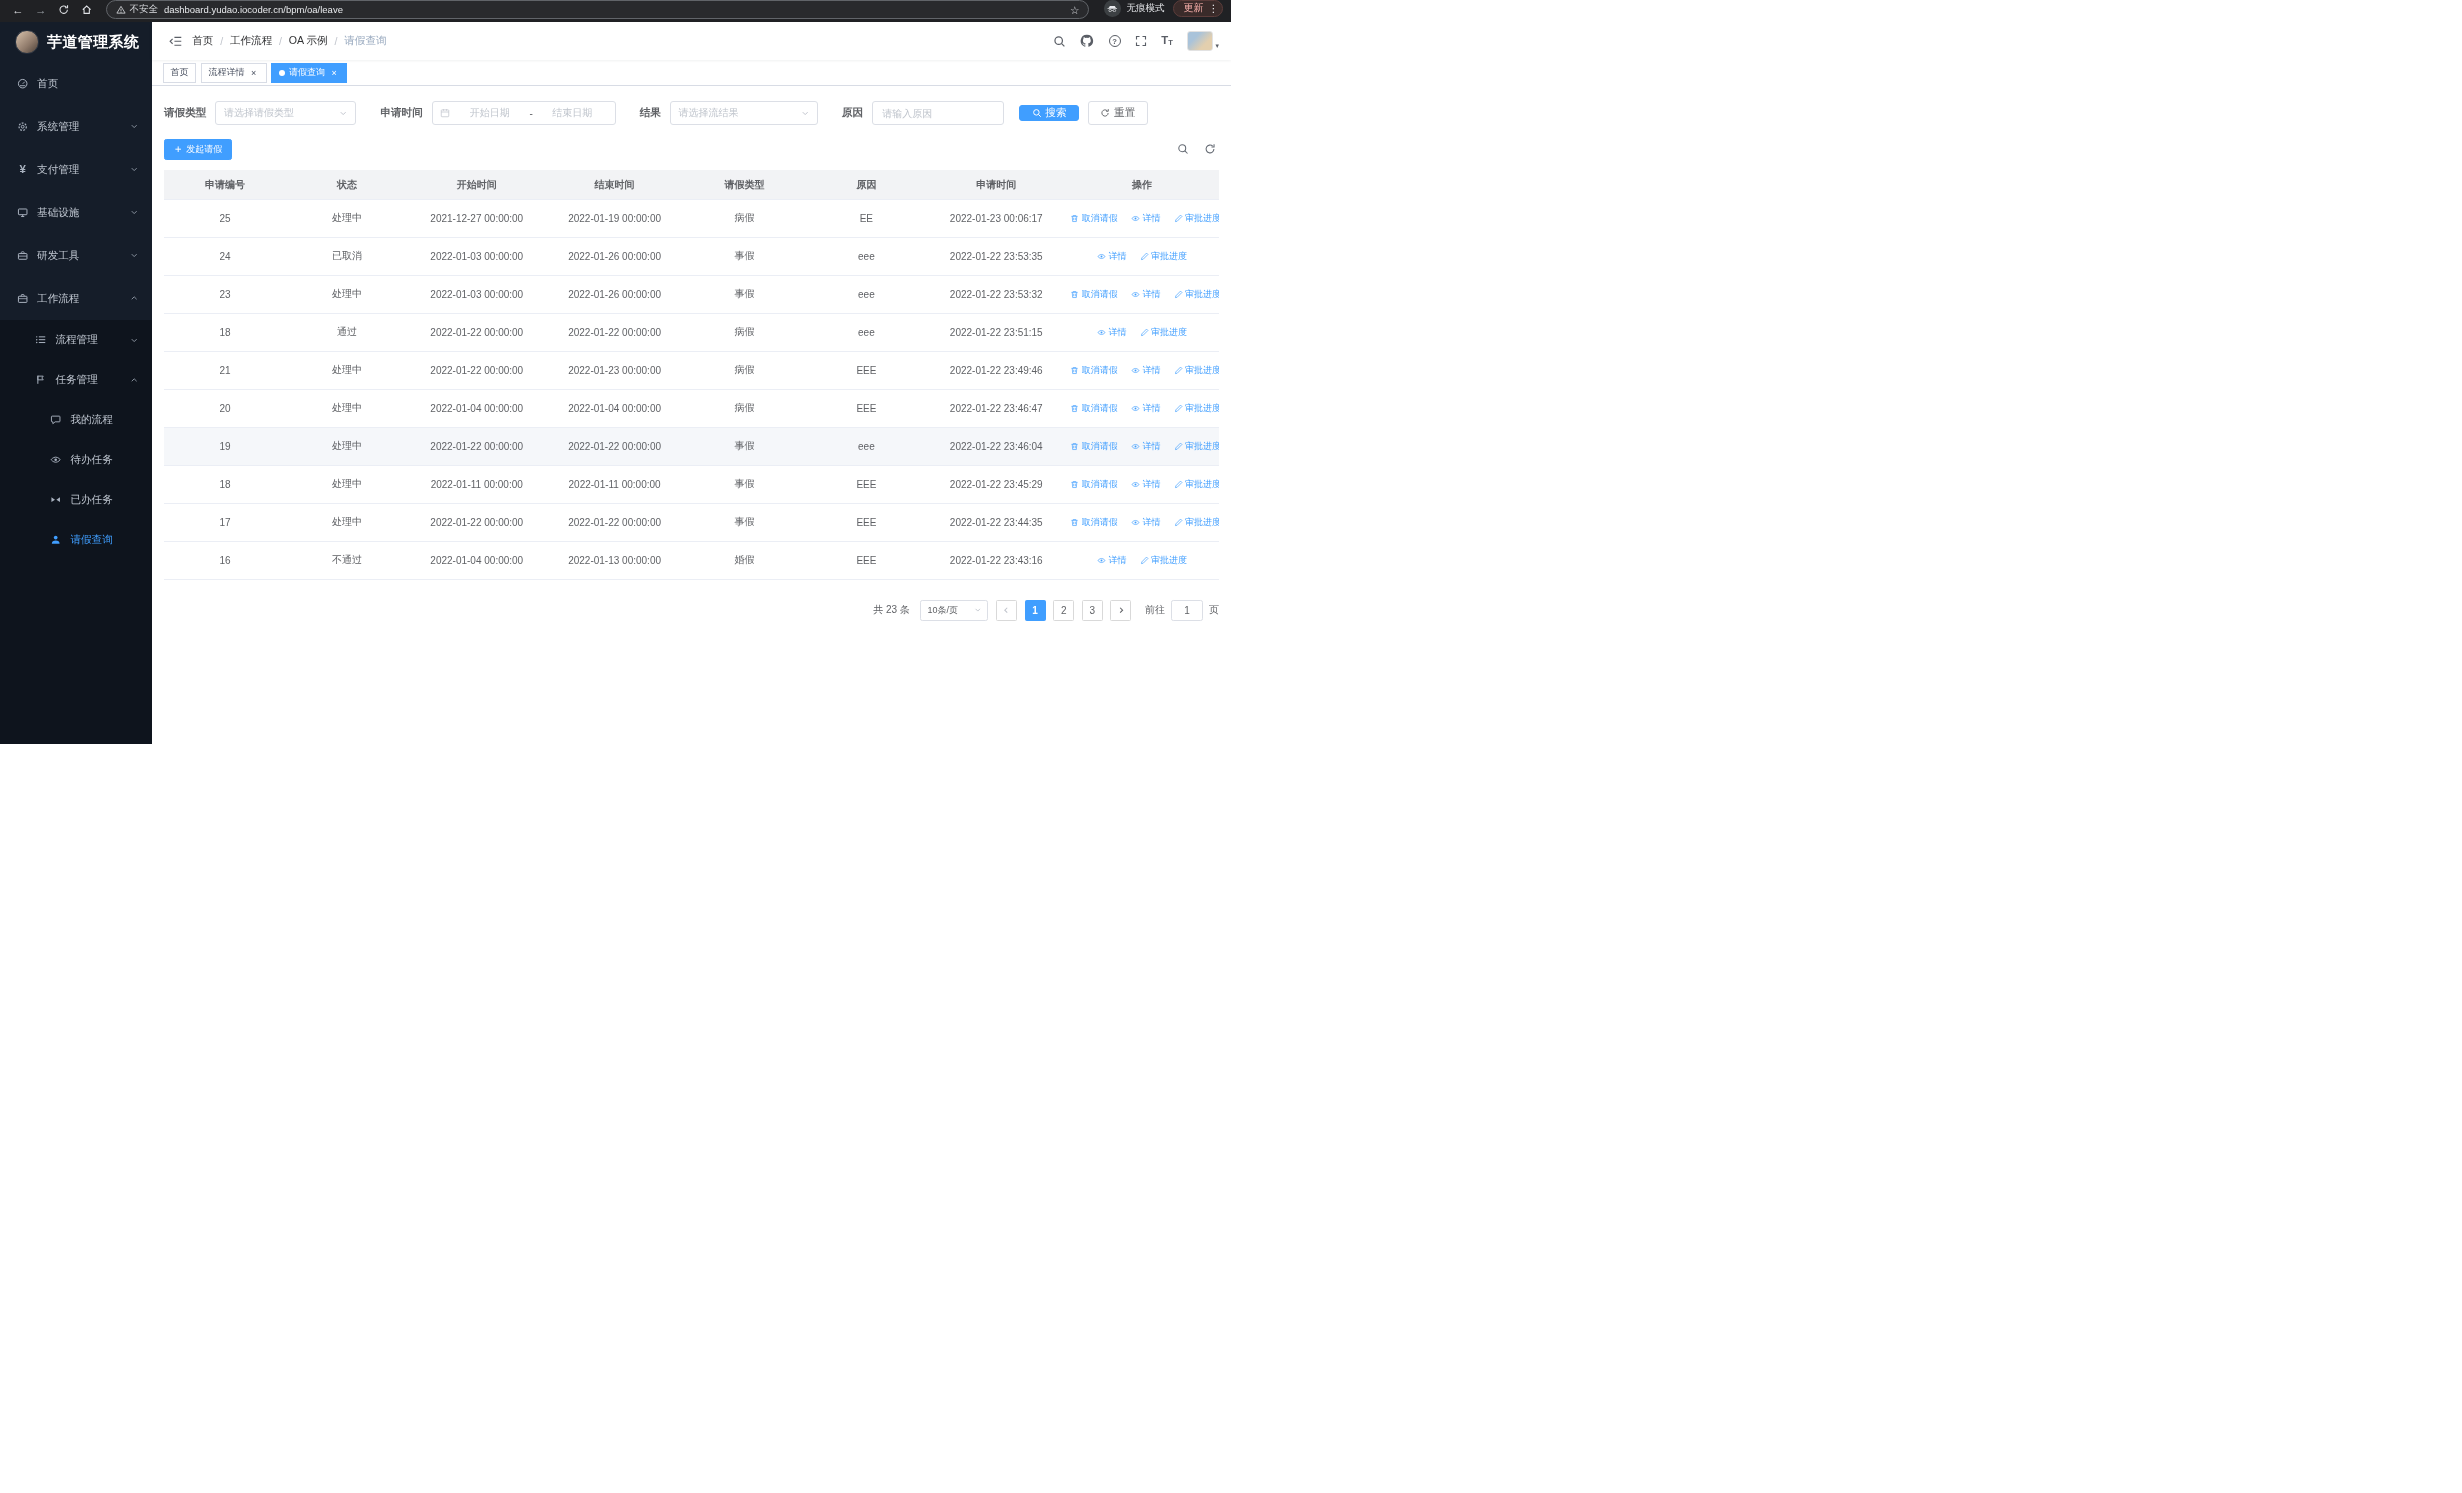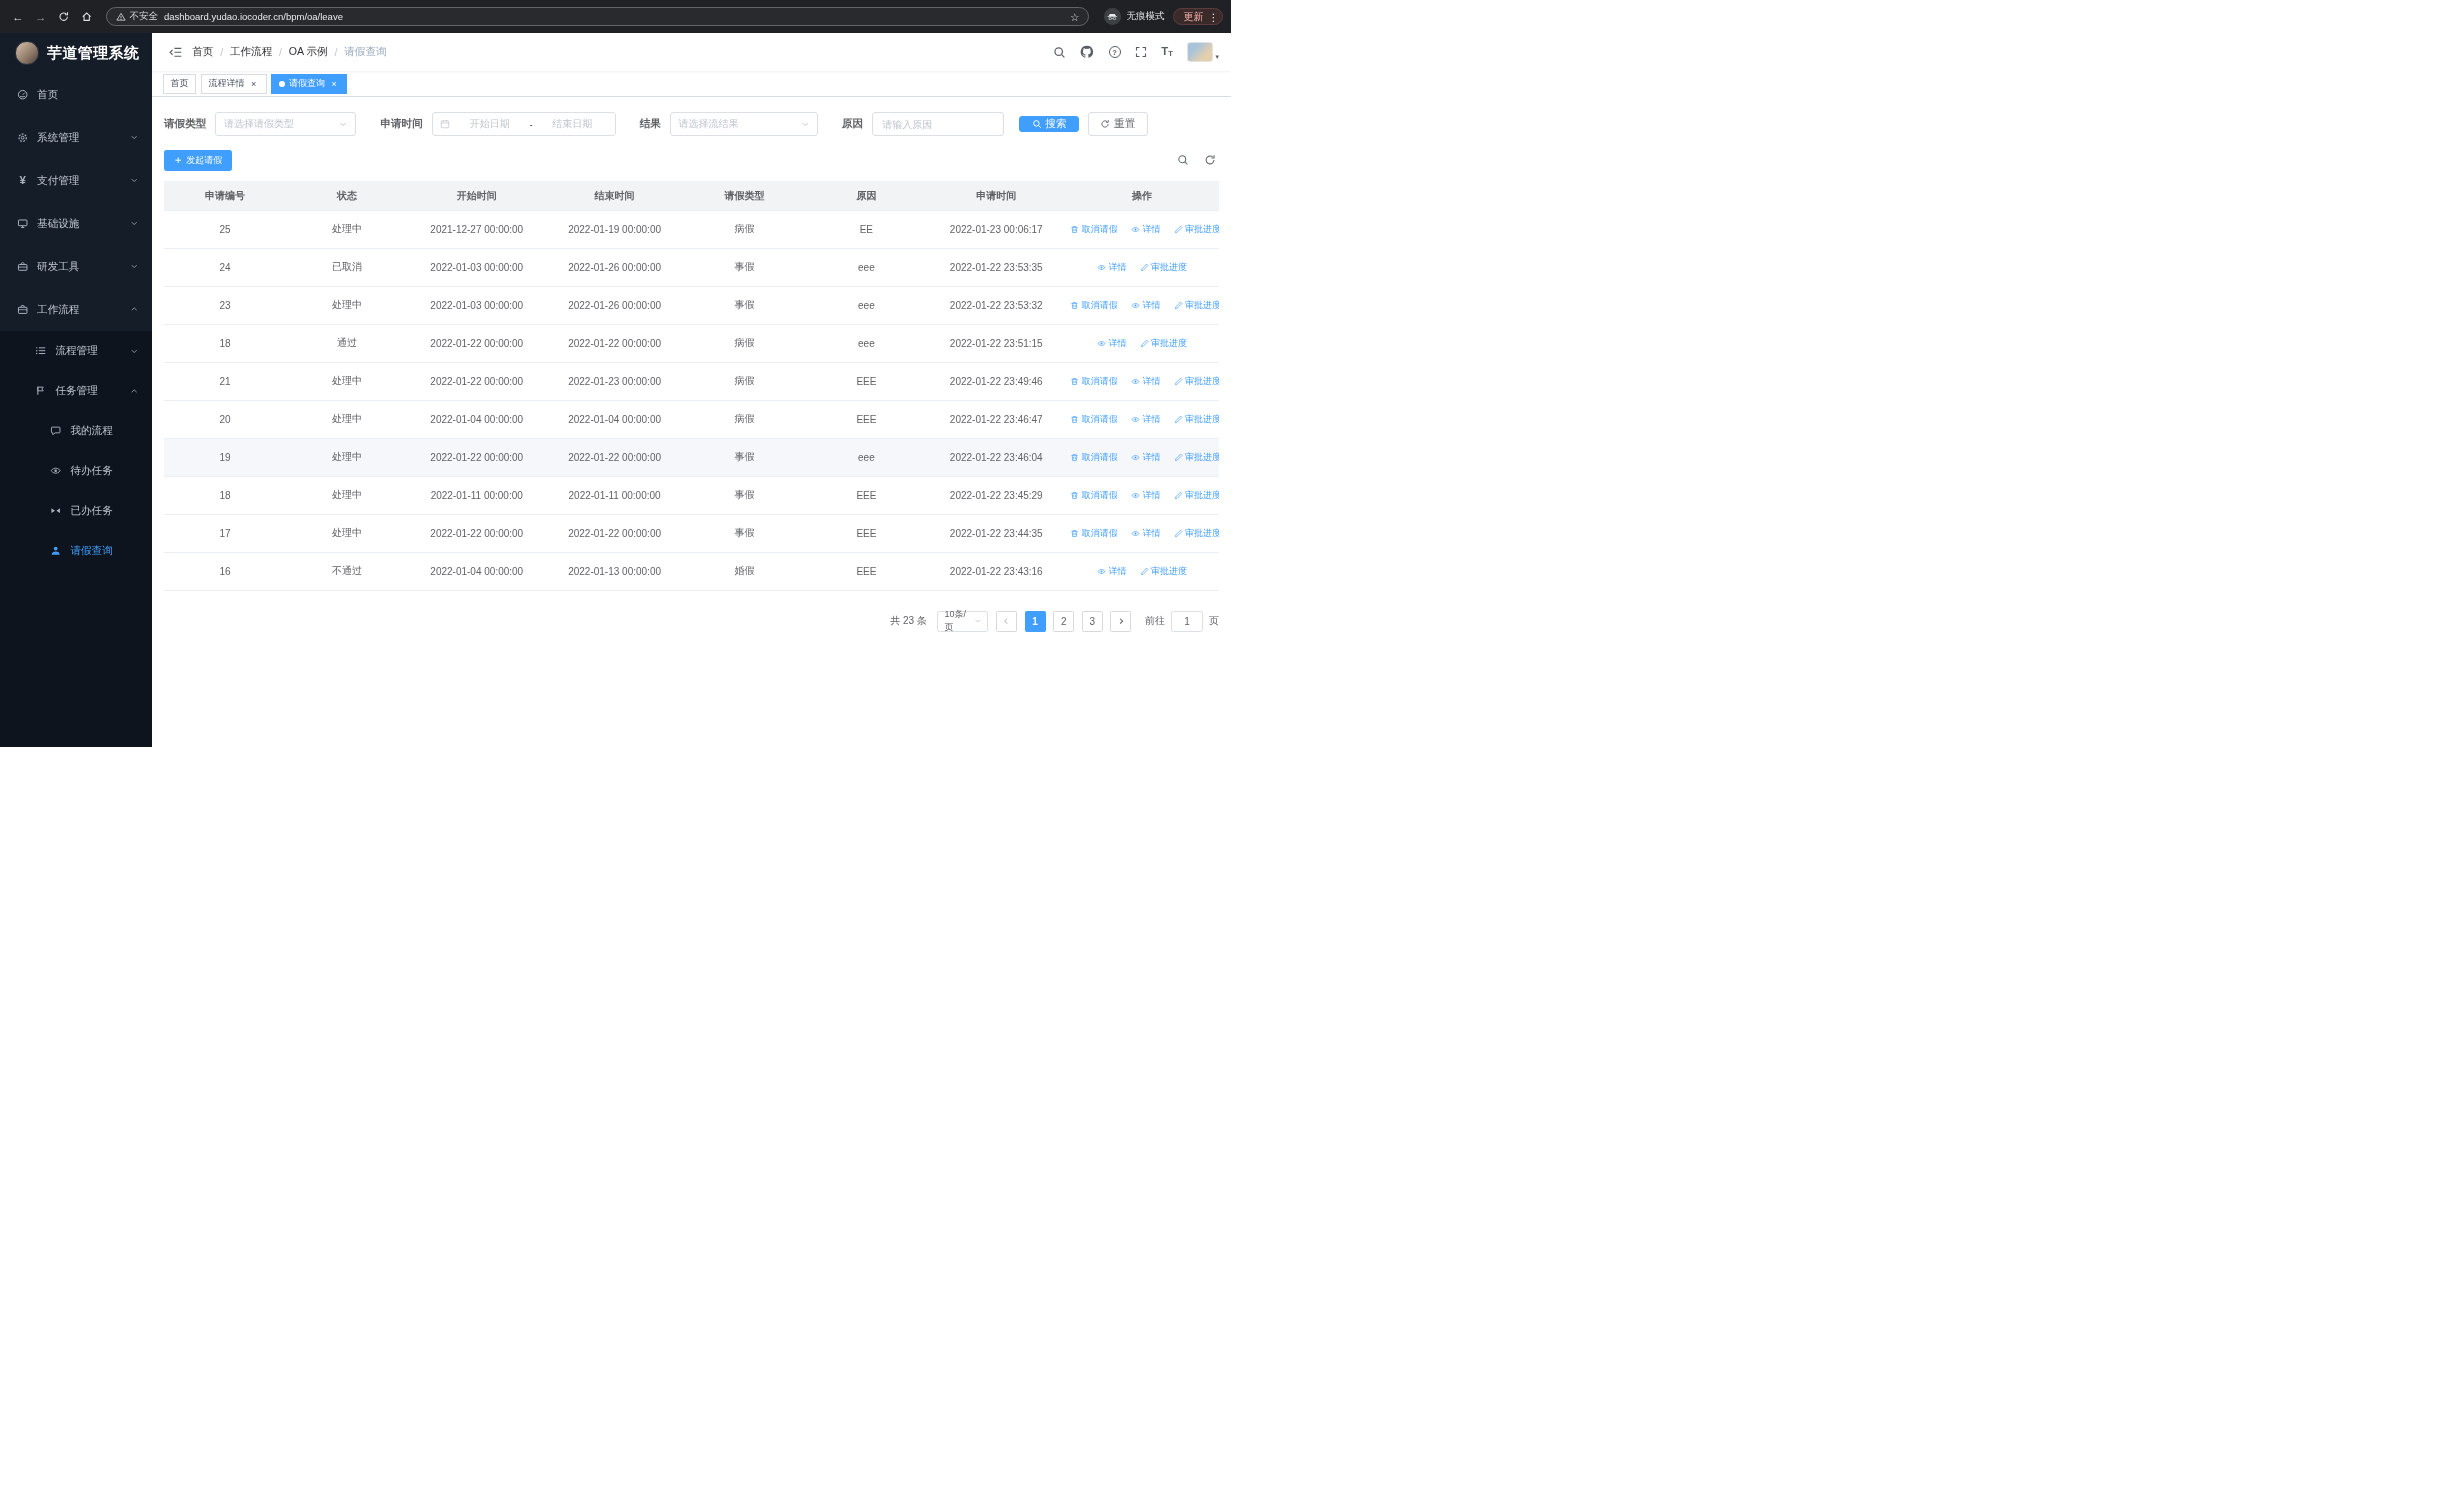--- a/index.html
+++ b/index.html
@@ -4,21 +4,21 @@
 <style>
   * { box-sizing: border-box; margin: 0; padding: 0; }
   html,body { width:1231px; height:747px; }
   body {
     font-family: "Liberation Sans", "DejaVu Sans", sans-serif;
     background:#fff; color:#606266; overflow:hidden; font-size:10.6px;
   }
   svg { display:block; }
 
   
-  .chrome { height:33px; background:#202124; display:flex; align-items:center; padding:0 7.6px; gap:3px; }
+  .chrome { height:22px; background:#202124; display:flex; align-items:flex-start; padding:0 7.6px; gap:3px; }
   .nav-btn { width:20px; height:20px; border-radius:50%; display:flex; align-items:center; justify-content:center;
              color:#dfe1e5; font-size:11.4px; cursor:pointer; flex:0 0 auto; }
   .nav-btn.dim { color:#9aa0a6; }
   .omnibox { flex:1; height:19px; margin:0 6px; background:#292a2d; border:0.8px solid #616469; border-radius:10px;
              display:flex; align-items:center; padding:0 9px; gap:6px; color:#e8eaed; font-size:9.5px; min-width:0; }
   .omnibox .sec { display:flex; align-items:center; gap:3.8px; color:#dadce0; }
   .omnibox .url { white-space:nowrap; overflow:hidden; }
   .omnibox .star { margin-left:auto; color:#dadce0; font-size:10.6px; cursor:pointer; }
   .incog { display:flex; align-items:center; gap:5.3px; color:#e8eaed; font-size:9.5px; padding:0 6px; }
   .incog-badge { width:16.7px; height:16.7px; border-radius:50%; background:#3c4043; display:flex; align-items:center; justify-content:center; color:#e8eaed; }
@@ -118,21 +118,21 @@
              border-bottom:0.8px solid #ebeef5; }
   tbody td { height:38px; text-align:center; border-bottom:0.8px solid #ebeef5; white-space:nowrap; overflow:hidden; }
   tr.row-hover td { background:#f5f7fa; }
   .op { color:#409eff; font-size:9px; display:inline-flex; align-items:center; gap:2.3px; margin:0 5.3px;
         cursor:pointer; text-decoration:none; white-space:nowrap; }
   .op .i { display:flex; }
 
   
   .pagination { display:flex; align-items:center; justify-content:flex-end; margin-top:20px; gap:7.6px; font-size:10px; color:#606266; }
   .pg-total { margin-right:3px; }
-  .pg-size { width:51px; height:21px; border:0.8px solid #dcdfe6; border-radius:2.3px; display:flex; align-items:center;
+  .pg-size { width:68px; height:21px; border:0.8px solid #dcdfe6; border-radius:2.3px; display:flex; align-items:center;
              justify-content:space-between; padding:0 6px; font-size:9px; color:#606266; cursor:pointer; background:#fff; }
   .pg-btn { min-width:21px; height:21px; border:0.8px solid #d9d9d9; border-radius:1.5px; background:#fff;
             display:flex; align-items:center; justify-content:center; color:#606266; cursor:pointer; }
   .pg-btn.disabled { color:#c0c4cc; cursor:default; }
   .pg-btn.active { background:#409eff; border-color:#409eff; color:#fff; font-weight:700; }
   .goto { display:flex; align-items:center; gap:6px; margin-left:6px; }
   .goto input { width:32px; height:21px; border:0.8px solid #dcdfe6; border-radius:2.3px; text-align:center; font-size:10px;
                 color:#606266; outline:none; font-family:inherit; }
 </style>
 </head>

